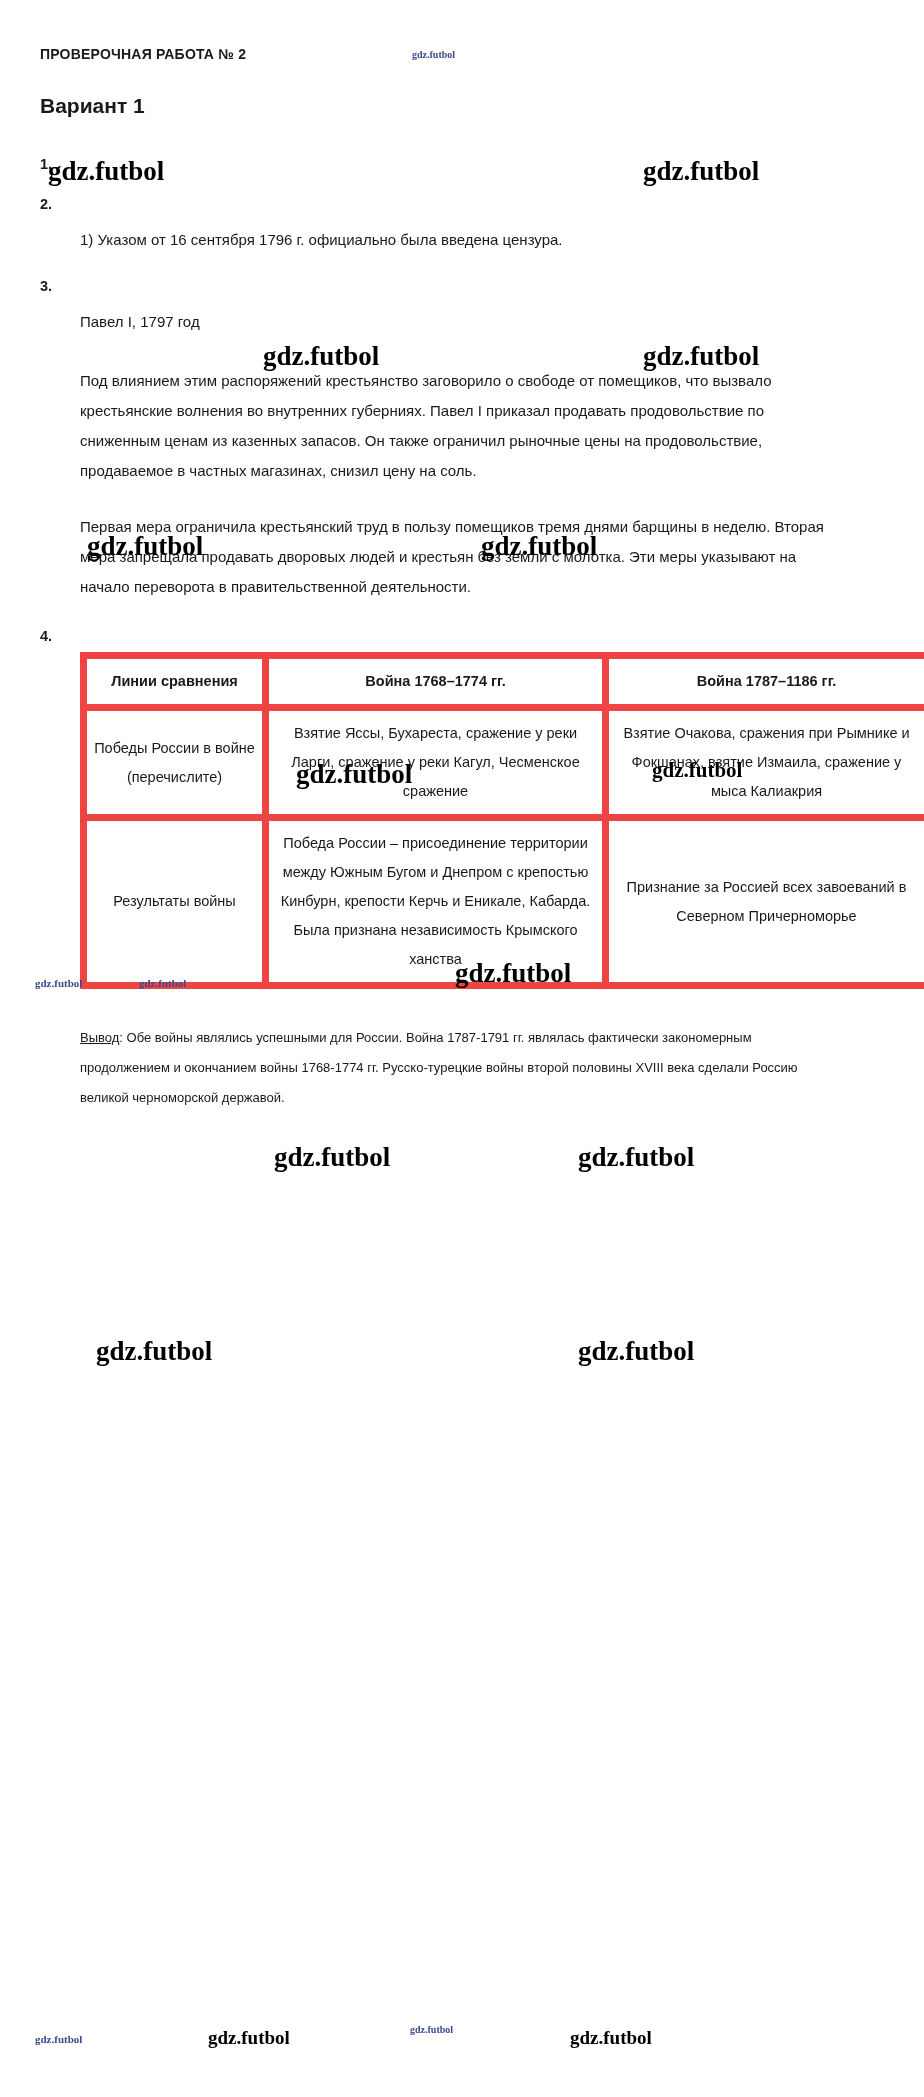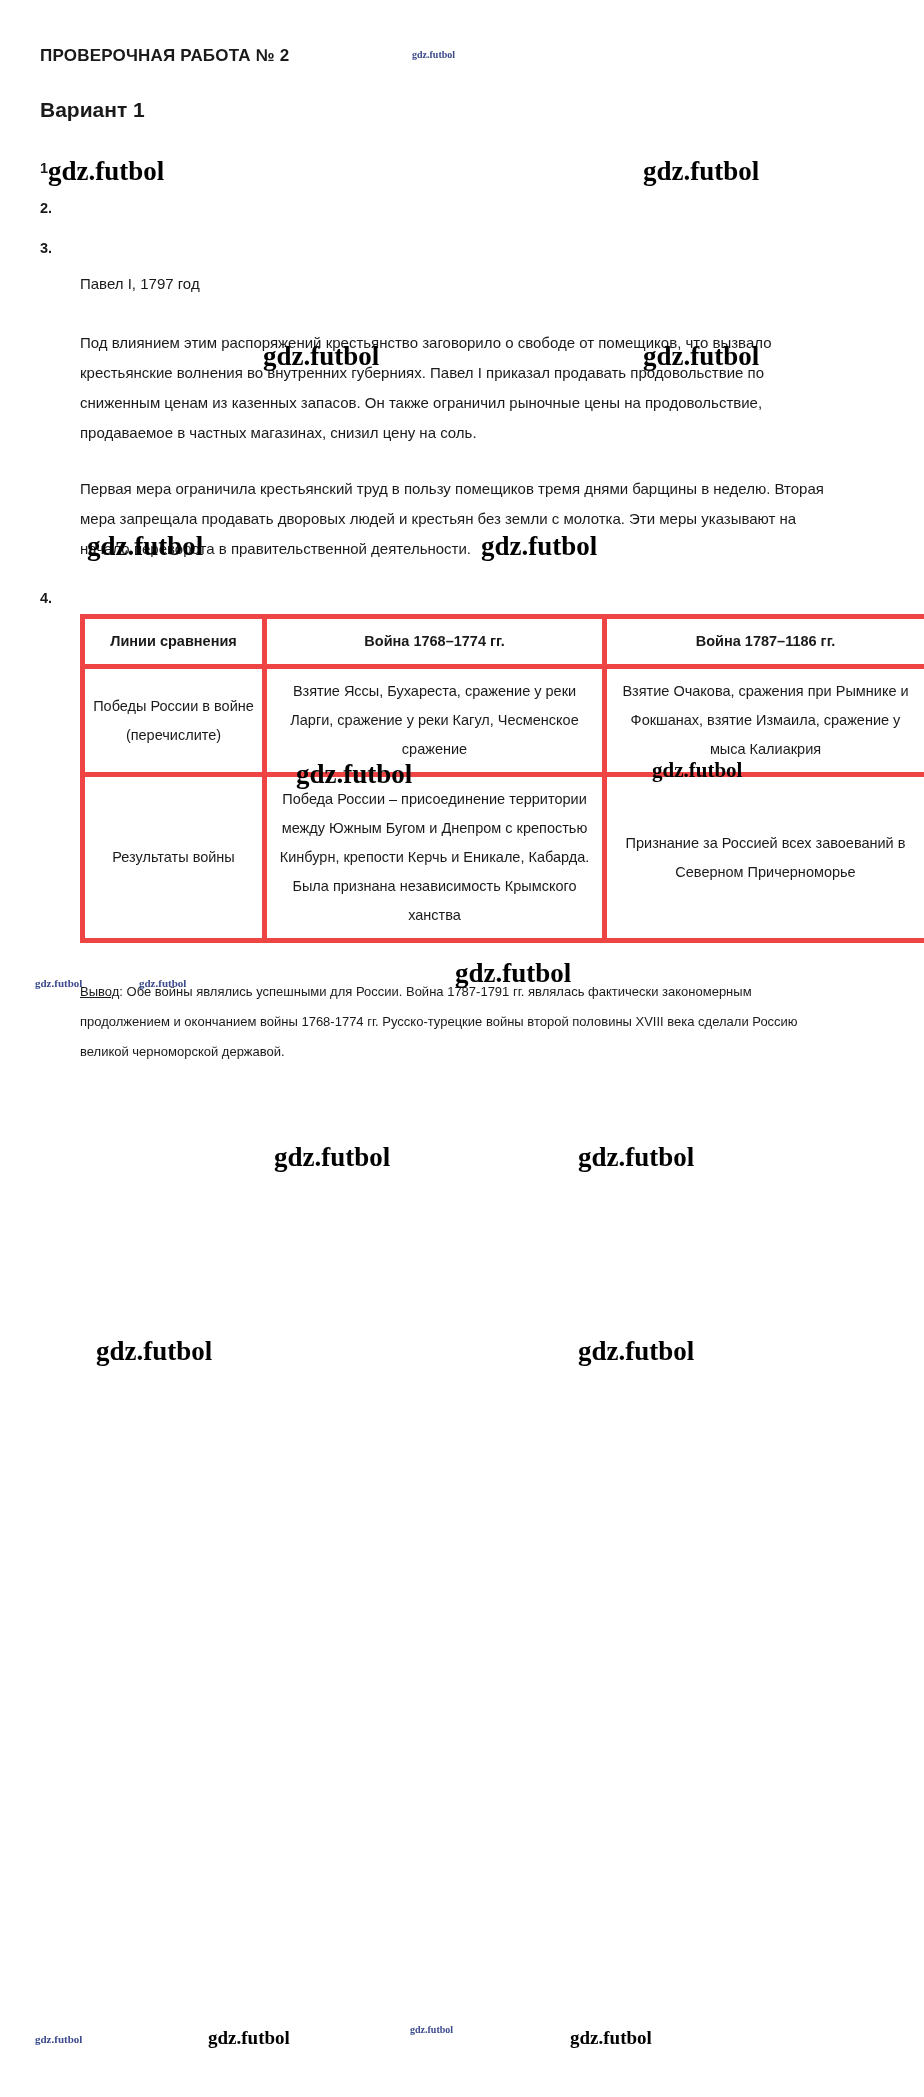--- a/index.html
+++ b/index.html
@@ -39,21 +39,21 @@
     pointer-events: none;
     line-height: 1;
   }
   .wm.small {
     color: #3b4a8c;
     font-weight: 700;
   }
 
   
   .doc-title {
-    font-size: 17px;
+    font-size: 14px;
     font-weight: bold;
     letter-spacing: .2px;
     margin: 46px 0 0 0;
   }
   .variant {
     font-size: 21px;
     font-weight: bold;
     margin: 32px 0 0 0;
   }
 
@@ -79,21 +79,21 @@
   .block.b2 { margin-top: 30px; }
 
   
   table.cmp {
     border-collapse: collapse;
     width: 844px;
     margin: 8px 0 0 40px;
     table-layout: fixed;
   }
   table.cmp td, table.cmp th {
-    border: 5px solid #ef4444;
+    border: 7px solid #ef4444;
     vertical-align: middle;
     text-align: center;
     font-size: 14.5px;
     line-height: 29px;
     padding: 8px 6px;
     font-weight: normal;
   }
   table.cmp th {
     font-weight: bold;
     font-size: 14.5px;
@@ -118,20 +118,21 @@
 
   <div class="content">
 
     <div class="doc-title">ПРОВЕРОЧНАЯ РАБОТА № 2</div>
 
     <div class="variant">Вариант 1</div>
 
     <div class="qnum n1">1.</div>
 
     <div class="qnum">2.</div>
+    <div class="para" style="margin-top:14px">1) Указом от 16 сентября 1796 г. официально была введена цензура.</div>
 
     <div class="qnum">3.</div>
     <div class="para" style="margin-top:14px">Павел I, 1797 год</div>
 
     <div class="block b2">Под влиянием этим распоряжений крестьянство заговорило о свободе от помещиков, что вызвало крестьянские волнения во внутренних губерниях. Павел I приказал продавать продовольствие по сниженным ценам из казенных запасов. Он также ограничил рыночные цены на продовольствие, продаваемое в частных магазинах, снизил цену на соль.</div>
     <div class="block">Первая мера ограничила крестьянский труд в пользу помещиков тремя днями барщины в неделю. Вторая мера запрещала продавать дворовых людей и крестьян без земли с молотка. Эти меры указывают на начало переворота в правительственной деятельности.</div>
 
     <div class="qnum" style="margin-top:26px">4.</div>
 
     <table class="cmp">

